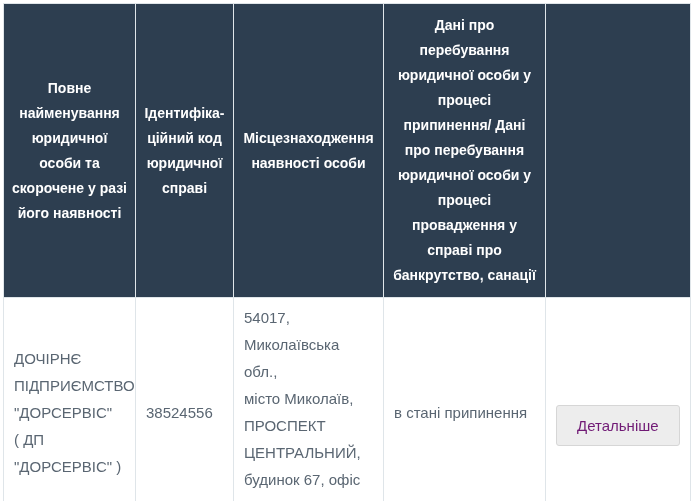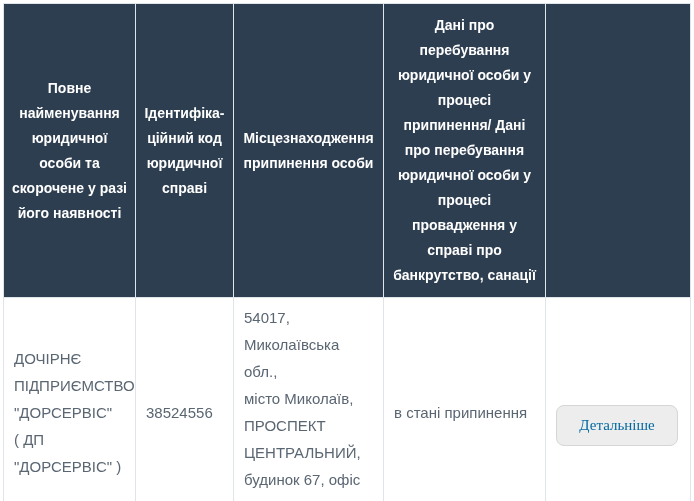--- a/index.html
+++ b/index.html
@@ -48,26 +48,26 @@
     padding: 6px 10px;
     border: 1px solid #dfe5e9;
     white-space: pre-line;
   }
   td.actions-cell {
     text-align: center;
     white-space: normal;
   }
   .details-btn {
     display: inline-block;
-    font-family: Liberation Serif, serif;
+    font-family: Liberation Sans, sans-serif;
     font-size: 15px;
-    color: #0369a1;
+    color: #701a75;
     background: #ededed;
     border: 1px solid #d6d6d6;
-    border-radius: 8px;
+    border-radius: 3px;
     padding: 11px 20px;
     min-width: 122px;
     cursor: pointer;
   }
 </style>
 </head>
 <body>
 
 <div class="viewport">
   <table class="registry">
@@ -84,21 +84,21 @@
 найменування
 юридичної
 особи та
 скорочене у разі
 його наявності</th>
         <th>Ідентифіка-
 ційний код
 юридичної
 справі</th>
         <th>Місцезнаходження
-припинення особи</th>
+наявності особи</th>
         <th>Дані про
 перебування
 юридичної особи у
 процесі
 припинення/ Дані
 про перебування
 юридичної особи у
 процесі
 провадження у
 справі про

